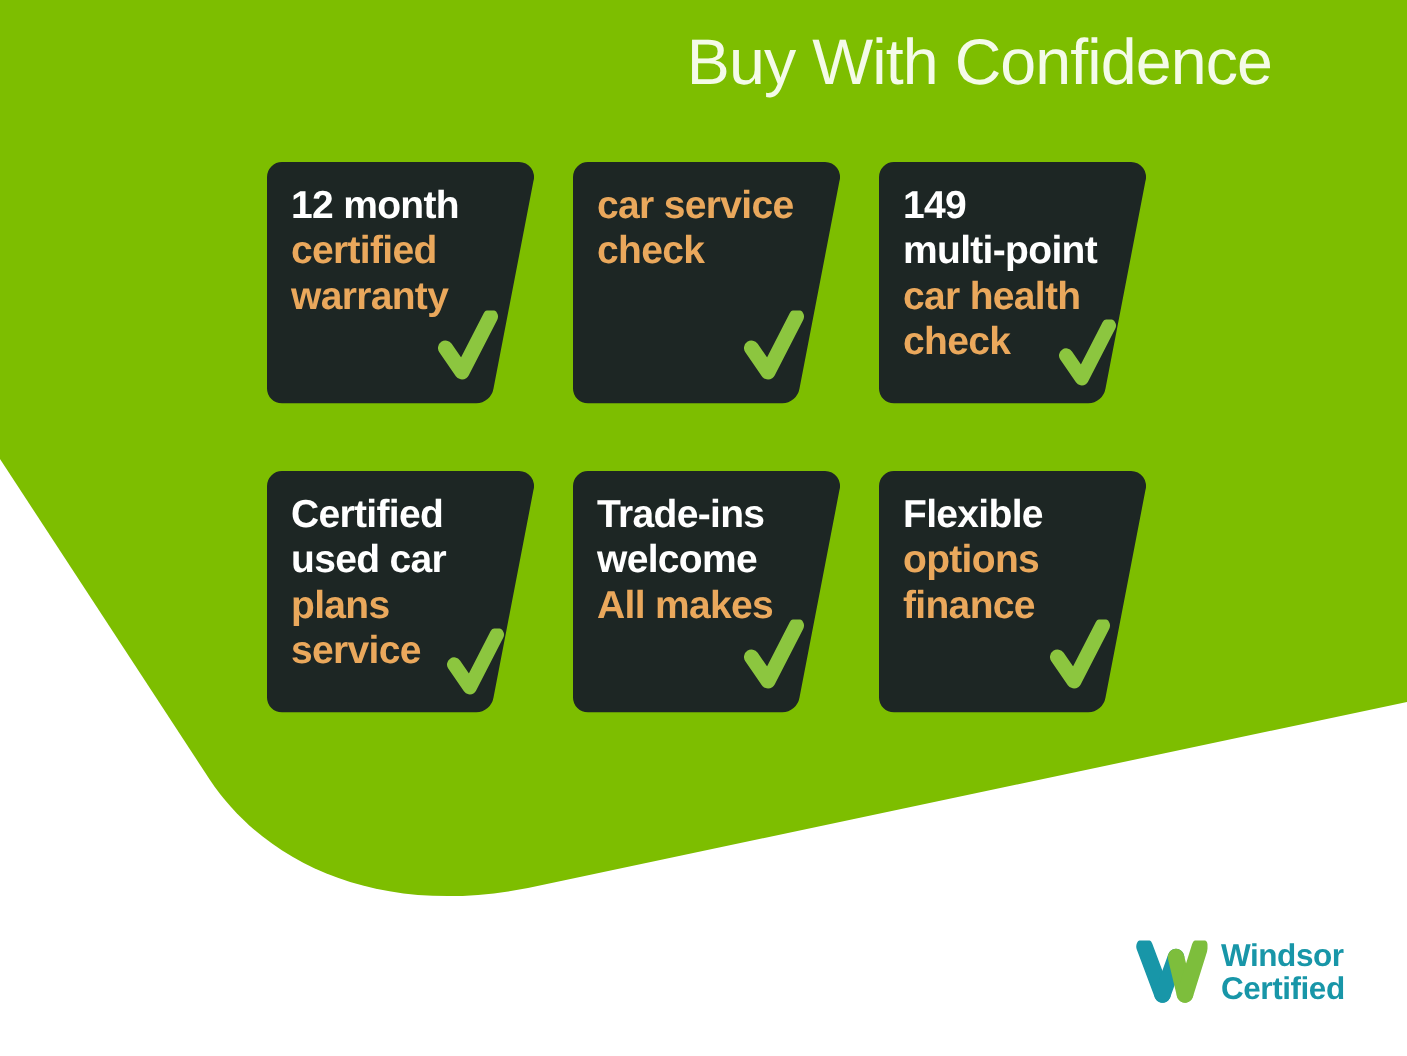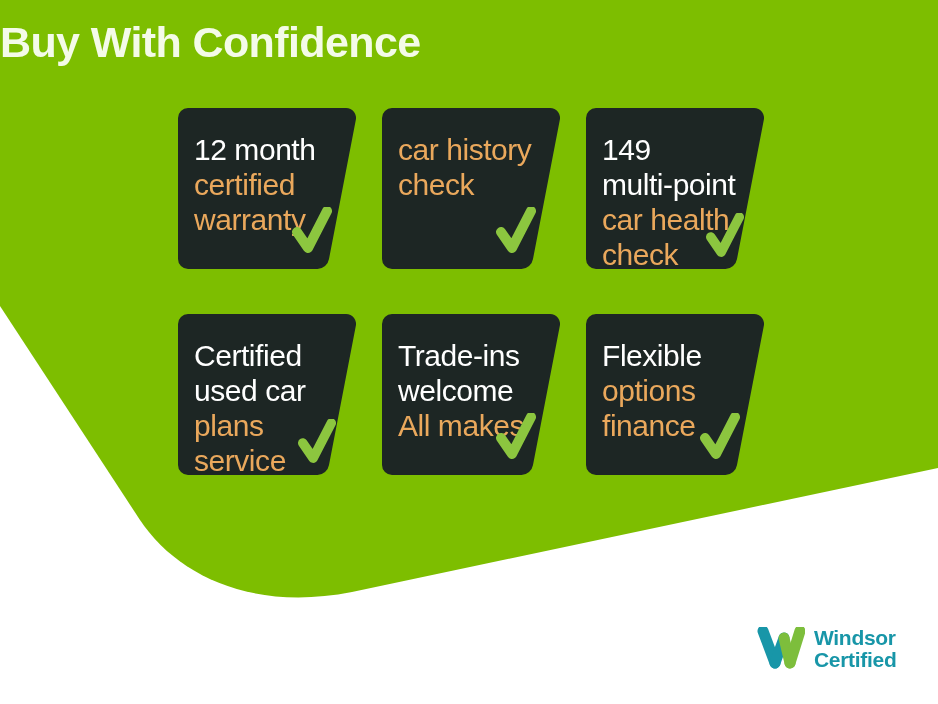--- a/index.html
+++ b/index.html
@@ -29,23 +29,23 @@
     height: 704px;
     display: block;
   }
 
   
   #page-title {
     position: absolute;
     left: 0;
     top: 18px;
     width: 848px;
-    text-align: left;
+    text-align: right;
     font-size: 43px;
-    font-weight: bold;
+    font-weight: normal;
     letter-spacing: -0.6px;
     color: #f4fbe8;
     line-height: 1.15;
     white-space: nowrap;
   }
 
   
   #card-grid {
     position: absolute;
     left: 178px;
@@ -71,27 +71,26 @@
     inset: 0;
     width: 100%;
     height: 100%;
     display: block;
   }
   .card-text {
     position: absolute;
     left: 16px;
     top: 13px;
     right: 18px;
-    font-size: 30px;
-    font-weight: normal;
+    font-size: 26px;
+    font-weight: bold;
     line-height: 1.165;
     letter-spacing: -0.45px;
     z-index: 2;
     pointer-events: none;
-    margin-top: 12px;
   }
   .card-text .ln { display: block; white-space: nowrap; }
   .ln.w { color: #ffffff; }
   .ln.o { color: #eaa85c; }
 
   .card-check {
     position: absolute;
     z-index: 2;
     display: block;
   }
@@ -146,21 +145,21 @@
         <svg class="card-check" viewBox="0 0 40 50" aria-hidden="true">
           <path d="M 5 25 L 16 41 L 35 4" fill="none" stroke="#8CC63F" stroke-width="10" stroke-linecap="round" stroke-linejoin="round"></path>
         </svg>
       </div>
 
       <div class="card lines-3">
         <svg class="card-shape" viewBox="0 0 178 161" preserveAspectRatio="none" aria-hidden="true">
           <path d="M 10 0 L 168 0 A 10 10 0 0 1 177.6 12.9 L 151 151 A 12 12 0 0 1 139.5 161 L 10 161 A 10 10 0 0 1 0 151 L 0 10 A 10 10 0 0 1 10 0 Z" fill="#1D2624"></path>
         </svg>
         <div class="card-text">
-          <span class="ln o">car history</span>
+          <span class="ln o">car service</span>
           <span class="ln o">check</span>
         </div>
         <svg class="card-check" viewBox="0 0 40 50" aria-hidden="true">
           <path d="M 5 25 L 16 41 L 35 4" fill="none" stroke="#8CC63F" stroke-width="10" stroke-linecap="round" stroke-linejoin="round"></path>
         </svg>
       </div>
 
       <div class="card lines-4">
         <svg class="card-shape" viewBox="0 0 178 161" preserveAspectRatio="none" aria-hidden="true">
           <path d="M 10 0 L 168 0 A 10 10 0 0 1 177.6 12.9 L 151 151 A 12 12 0 0 1 139.5 161 L 10 161 A 10 10 0 0 1 0 151 L 0 10 A 10 10 0 0 1 10 0 Z" fill="#1D2624"></path>

